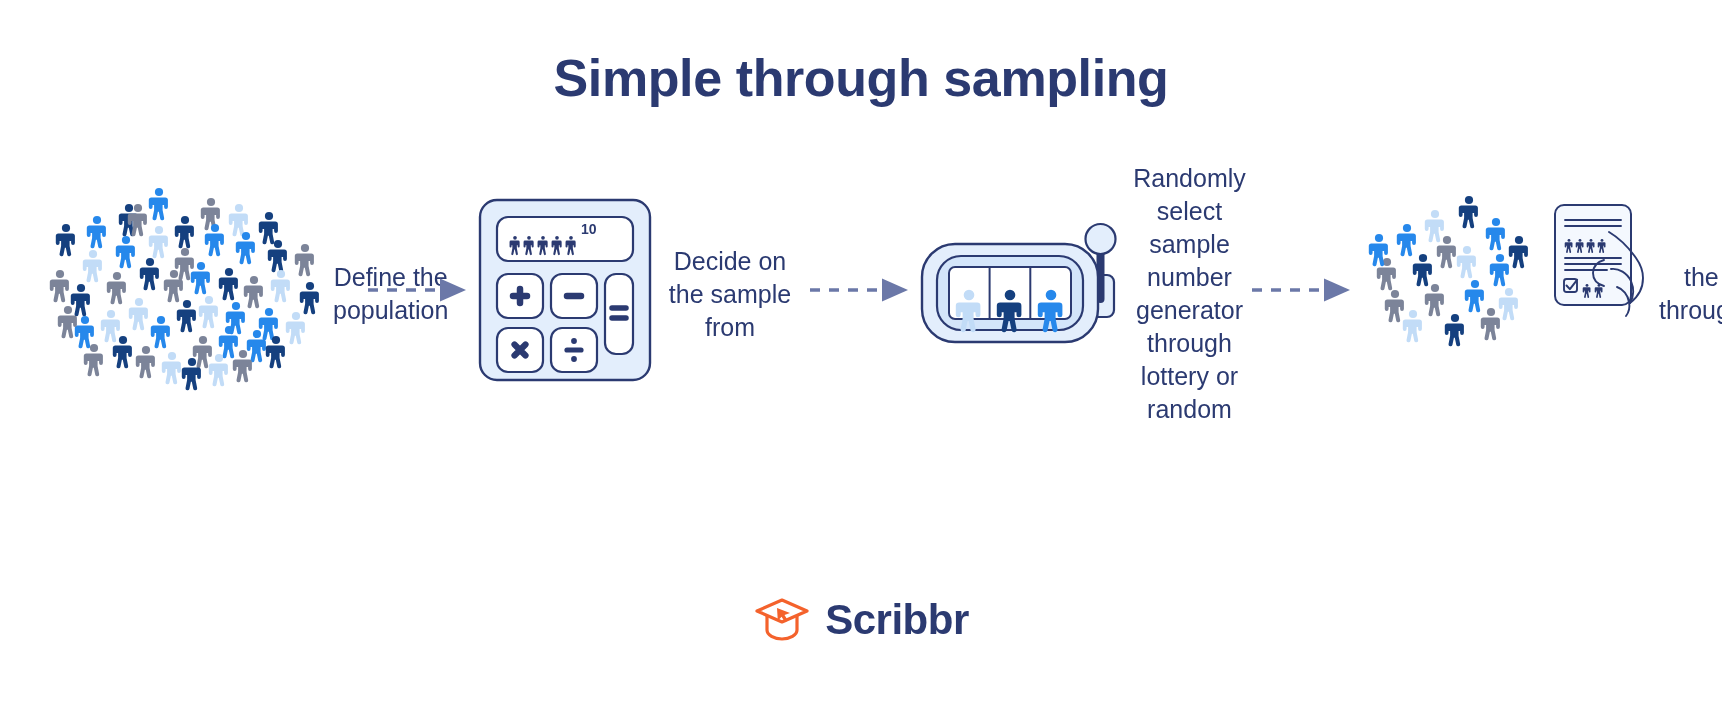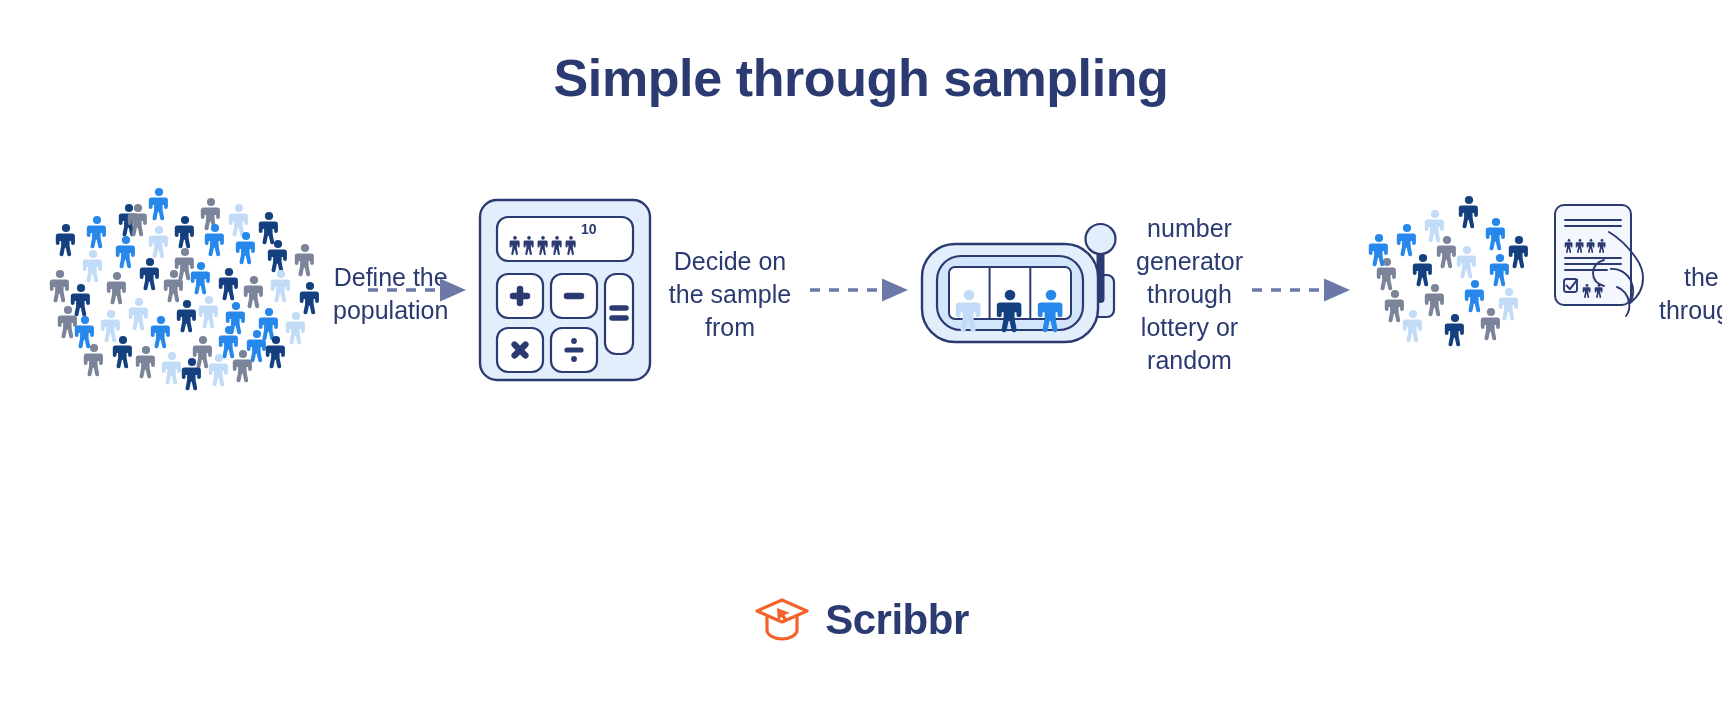--- a/index.html
+++ b/index.html
@@ -243,20 +243,21 @@
           <line x1="72.6" y1="52" x2="72.6" y2="104" stroke="#2b3a71" stroke-width="2.0"></line>
           <line x1="113.3" y1="52" x2="113.3" y2="104" stroke="#2b3a71" stroke-width="2.0"></line>
           <g>
             <use href="#sp" x="52" y="95" fill="#c2dcf7"></use>
             <use href="#sp" x="93" y="95" fill="#15407f"></use>
             <use href="#sp" x="134" y="95" fill="#2688eb"></use>
           </g>
         </svg>
       </div>
       <div class="caption">
+        <div>Randomly select sample</div>
         <div>number generator</div>
         <div>through lottery or random</div>
       </div>
     </div>
 
     <div class="connector">
       <svg width="106" height="30" viewBox="0 0 106 30">
         <line x1="2" y1="15" x2="72" y2="15" stroke="#6b78a8" stroke-width="3.4" stroke-dasharray="10 9"></line>
         <path d="M74,3.5 L100,15 L74,26.5 Z" fill="#6b78a8"></path>
       </svg>

